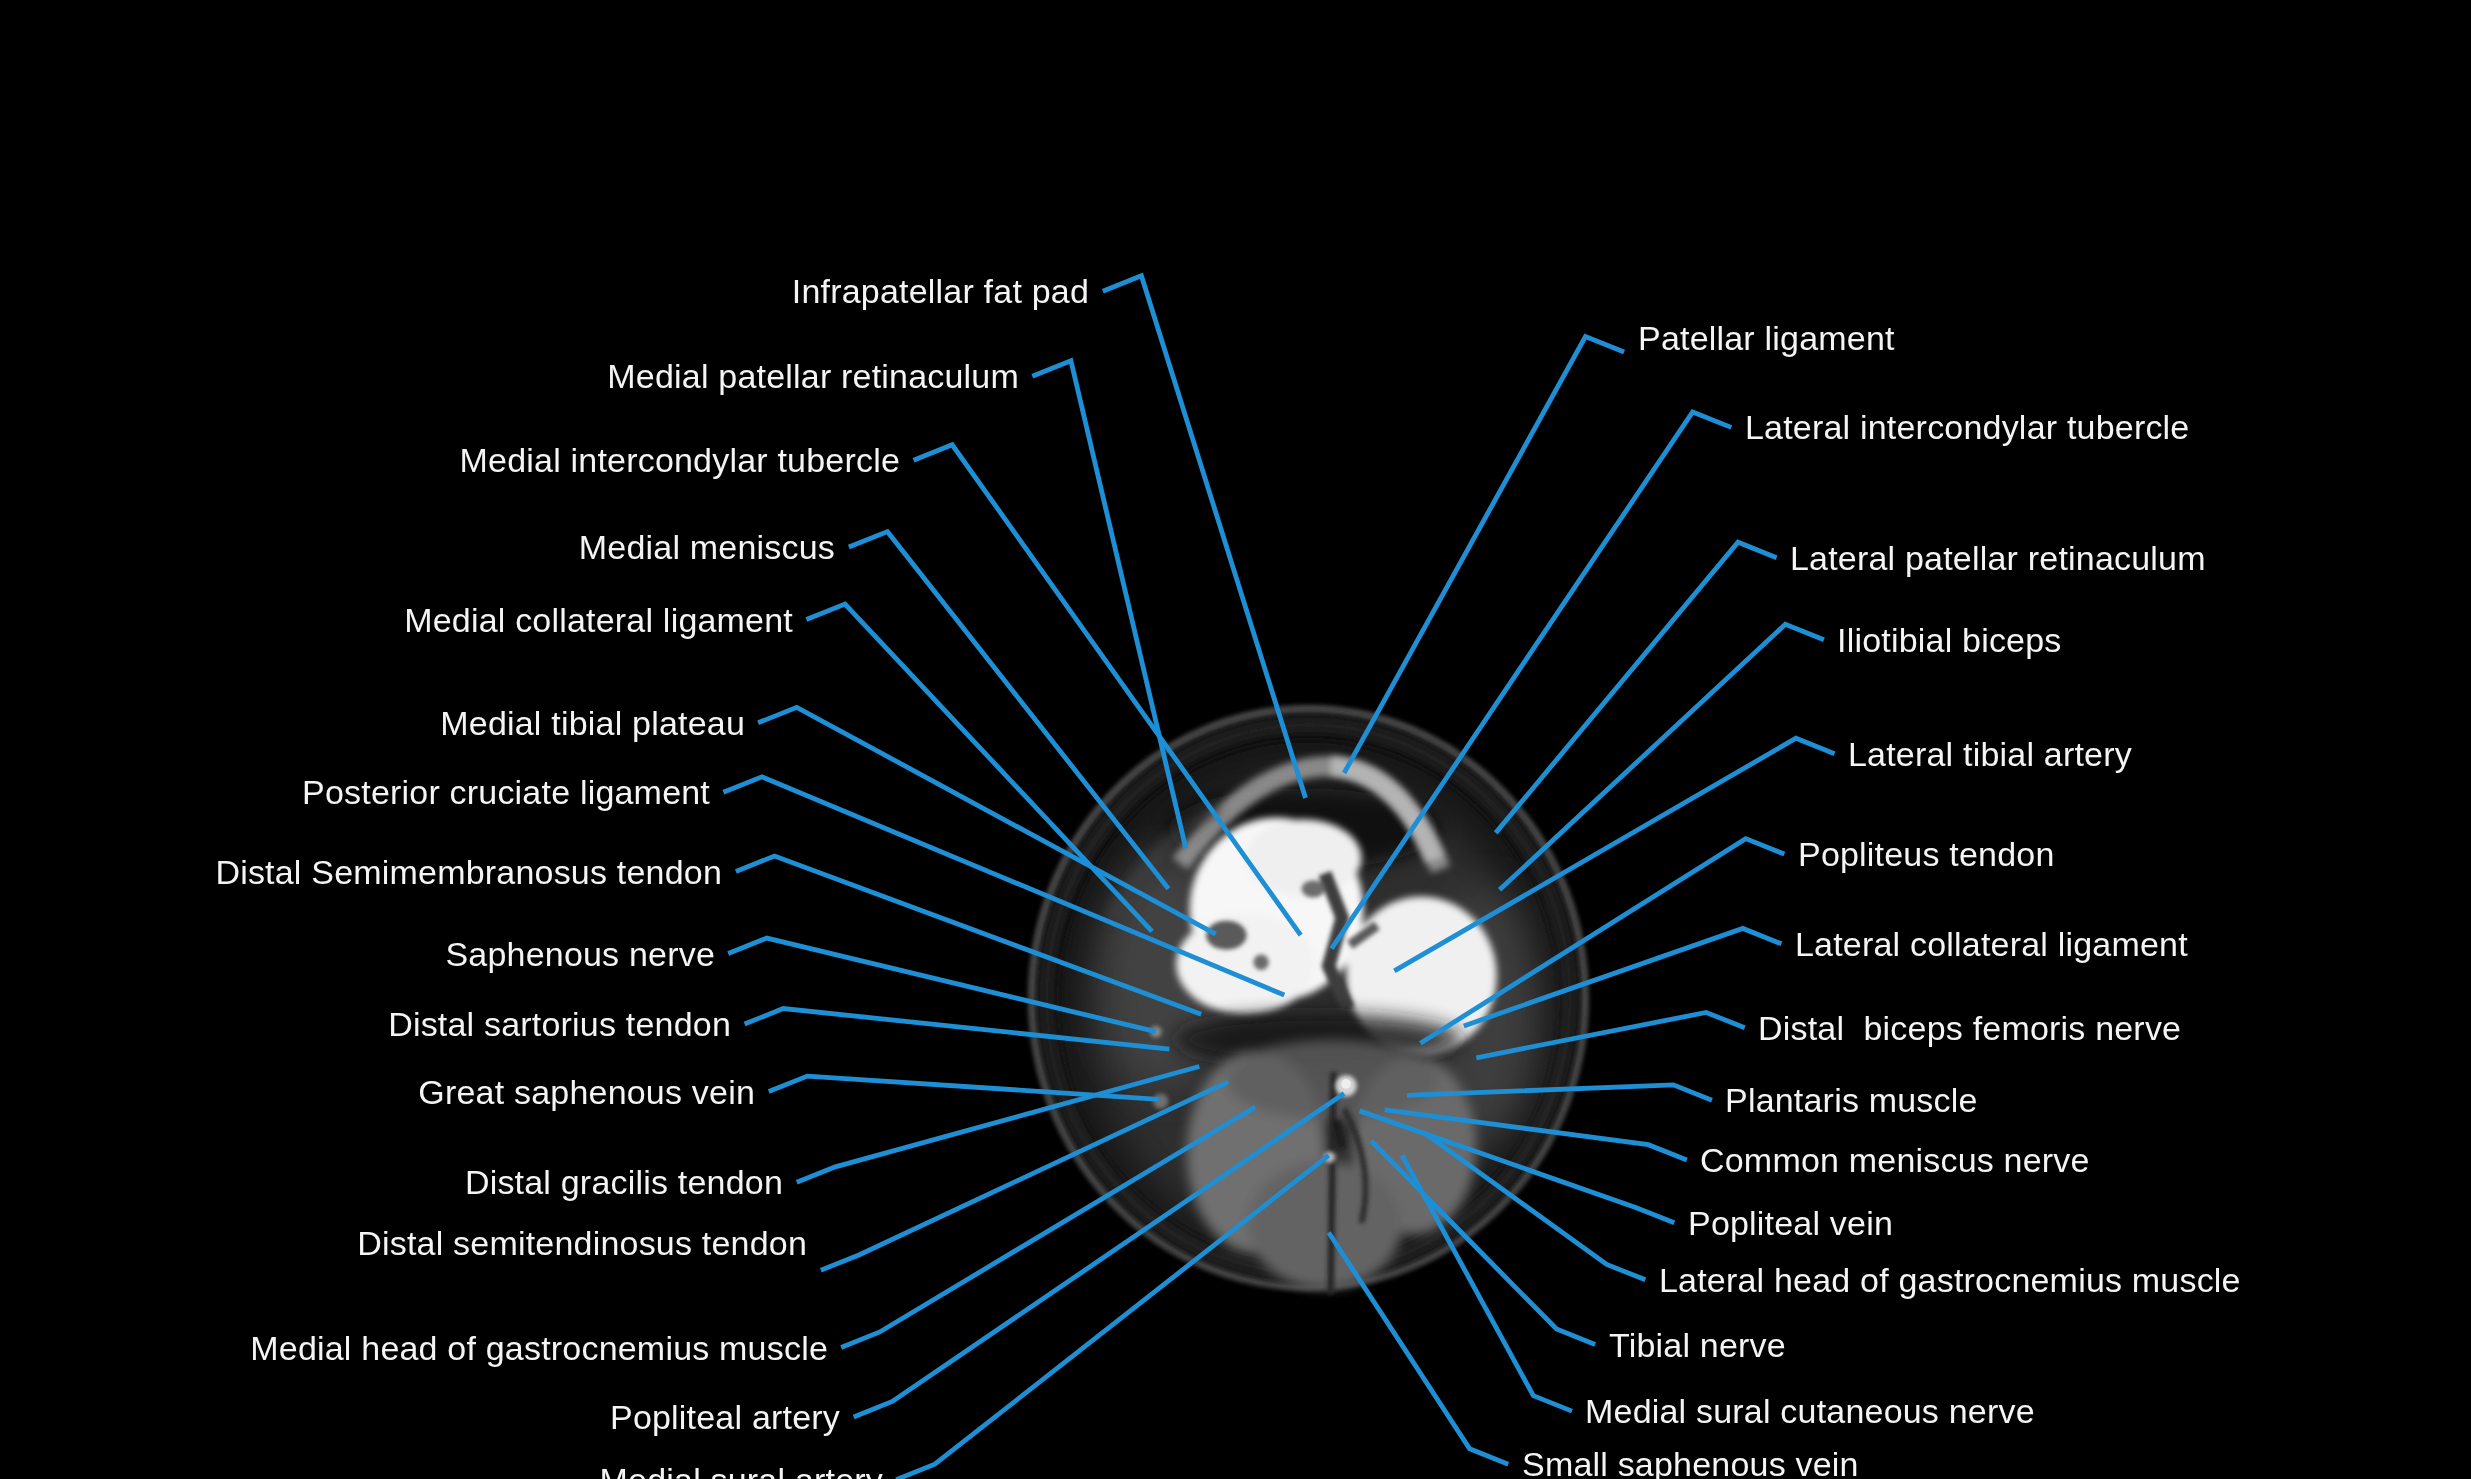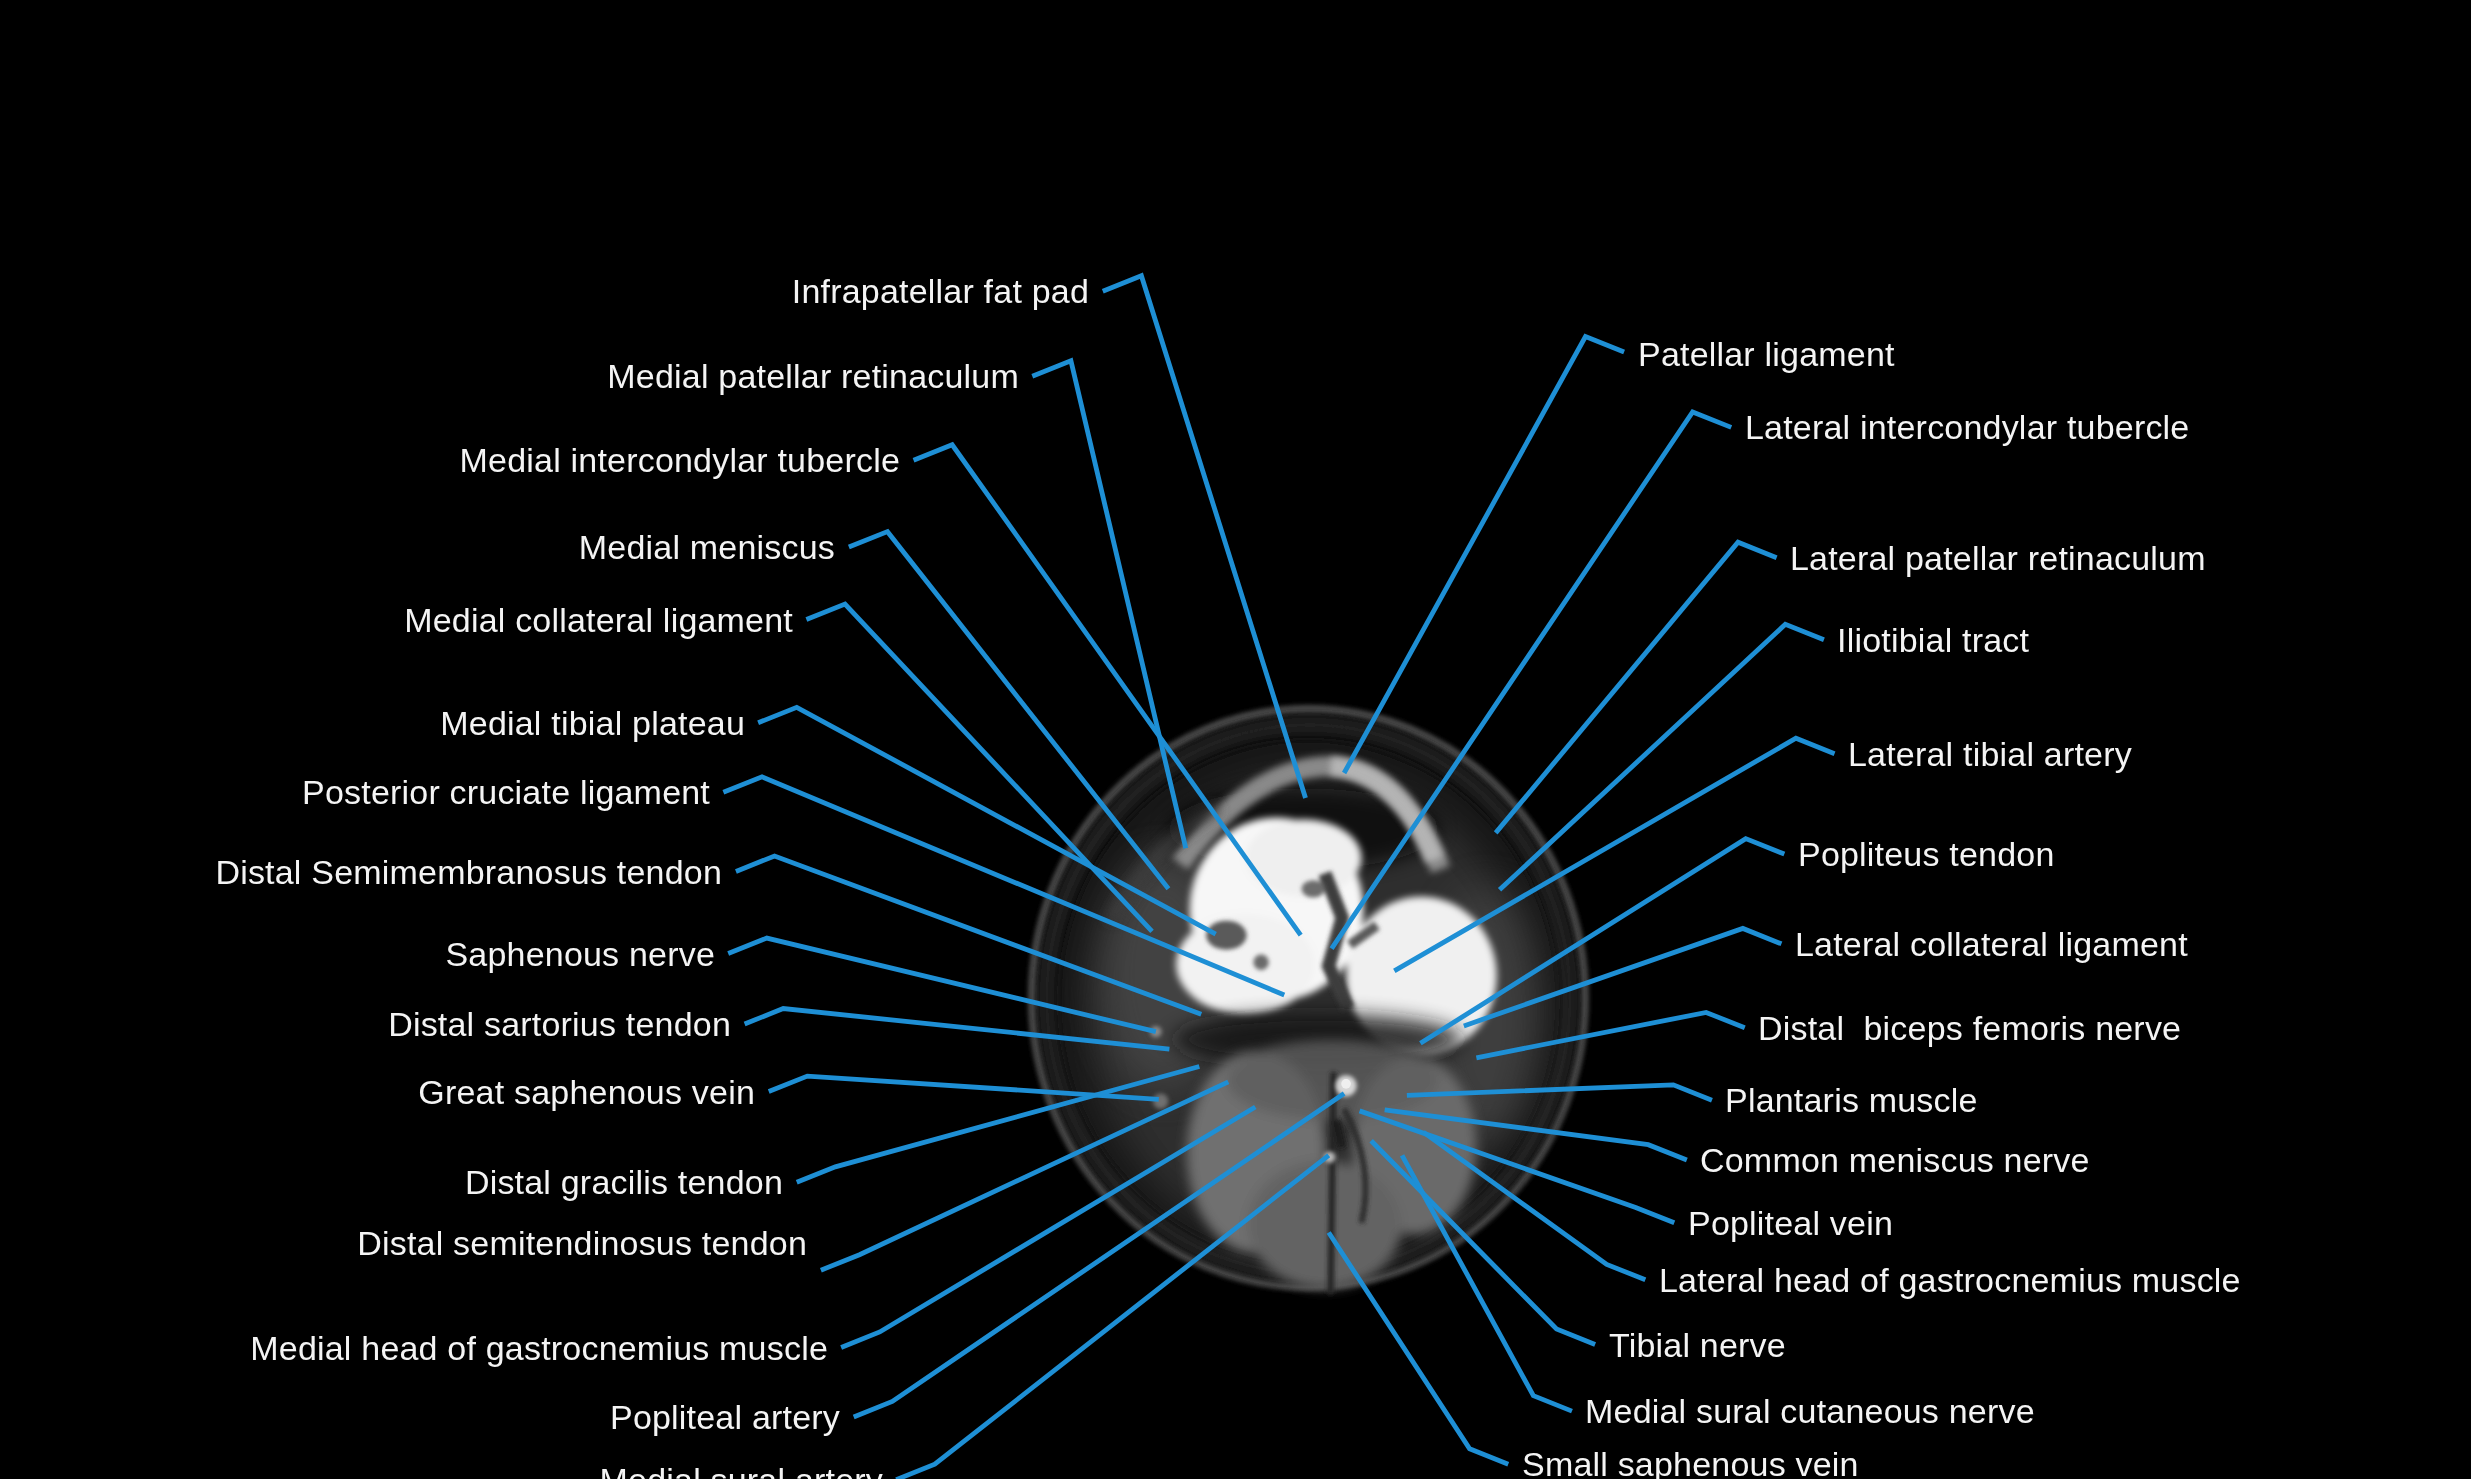--- a/index.html
+++ b/index.html
@@ -169,24 +169,24 @@
       <div class="label left" style="right: 1762px; top: 718px;">Posterior cruciate ligament</div>
       <div class="label left" style="right: 1750px; top: 798px;">Distal Semimembranosus tendon</div>
       <div class="label left" style="right: 1757px; top: 880px;">Saphenous nerve</div>
       <div class="label left" style="right: 1741px; top: 950px;">Distal sartorius tendon</div>
       <div class="label left" style="right: 1717px; top: 1018px;">Great saphenous vein</div>
       <div class="label left" style="right: 1689px; top: 1108px;">Distal gracilis tendon</div>
       <div class="label left" style="right: 1665px; top: 1169px;">Distal semitendinosus tendon</div>
       <div class="label left" style="right: 1644px; top: 1274px;">Medial head of gastrocnemius muscle</div>
       <div class="label left" style="right: 1632px; top: 1343px;">Popliteal artery</div>
       <div class="label left" style="right: 1589px; top: 1406px;">Medial sural artery</div>
-      <div class="label right" style="left: 1638px; top: 280px; text-align: right;">Patellar ligament</div>
+      <div class="label right" style="left: 1638px; top: 264px; text-align: right;">Patellar ligament</div>
       <div class="label right" style="left: 1745px; top: 353px;">Lateral intercondylar tubercle</div>
       <div class="label right" style="left: 1790px; top: 484px;">Lateral patellar retinaculum</div>
-      <div class="label right" style="left: 1837px; top: 566px;">Iliotibial tract</div>
+      <div class="label right" style="left: 1837px; top: 566px;">Iliotibial biceps</div>
       <div class="label right" style="left: 1848px; top: 680px;">Lateral tibial artery</div>
       <div class="label right" style="left: 1798px; top: 780px; text-align: right;">Popliteus tendon</div>
       <div class="label right" style="left: 1795px; top: 870px;">Lateral collateral ligament</div>
       <div class="label right" style="left: 1758px; top: 954px;">Distal  biceps femoris nerve</div>
       <div class="label right" style="left: 1725px; top: 1026px;">Plantaris muscle</div>
       <div class="label right" style="left: 1700px; top: 1086px;">Common meniscus nerve</div>
       <div class="label right" style="left: 1688px; top: 1149px;">Popliteal vein</div>
       <div class="label right" style="left: 1659px; top: 1206px;">Lateral head of gastrocnemius muscle</div>
       <div class="label right" style="left: 1609px; top: 1271px;">Tibial nerve</div>
       <div class="label right" style="left: 1585px; top: 1337px;">Medial sural cutaneous nerve</div>

